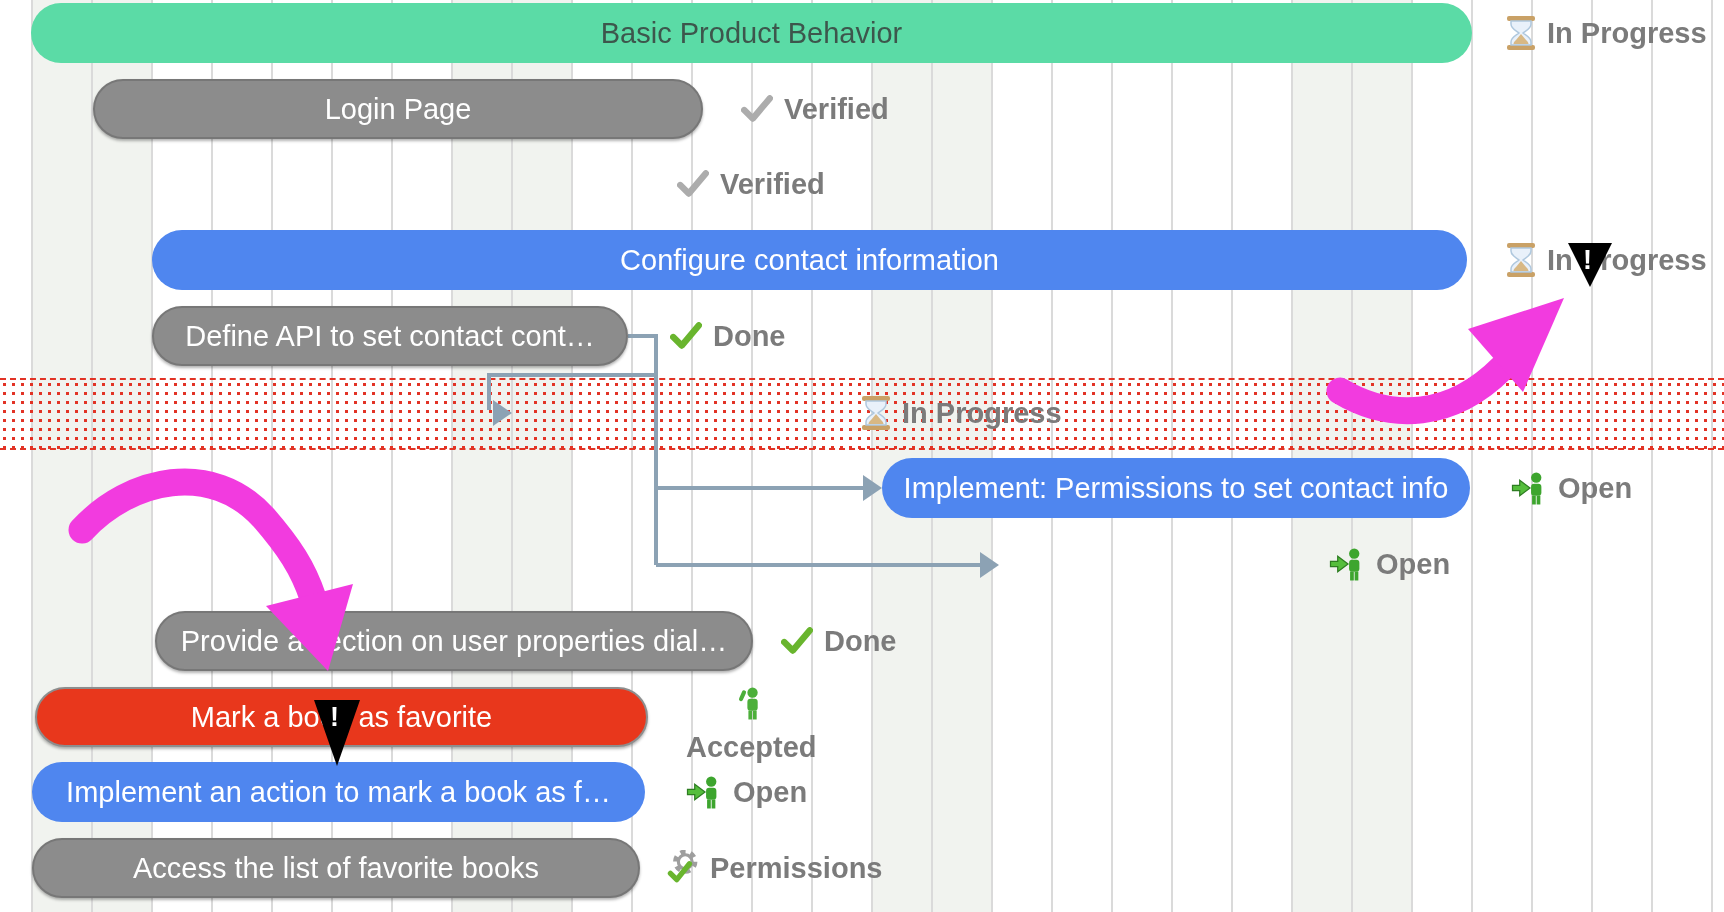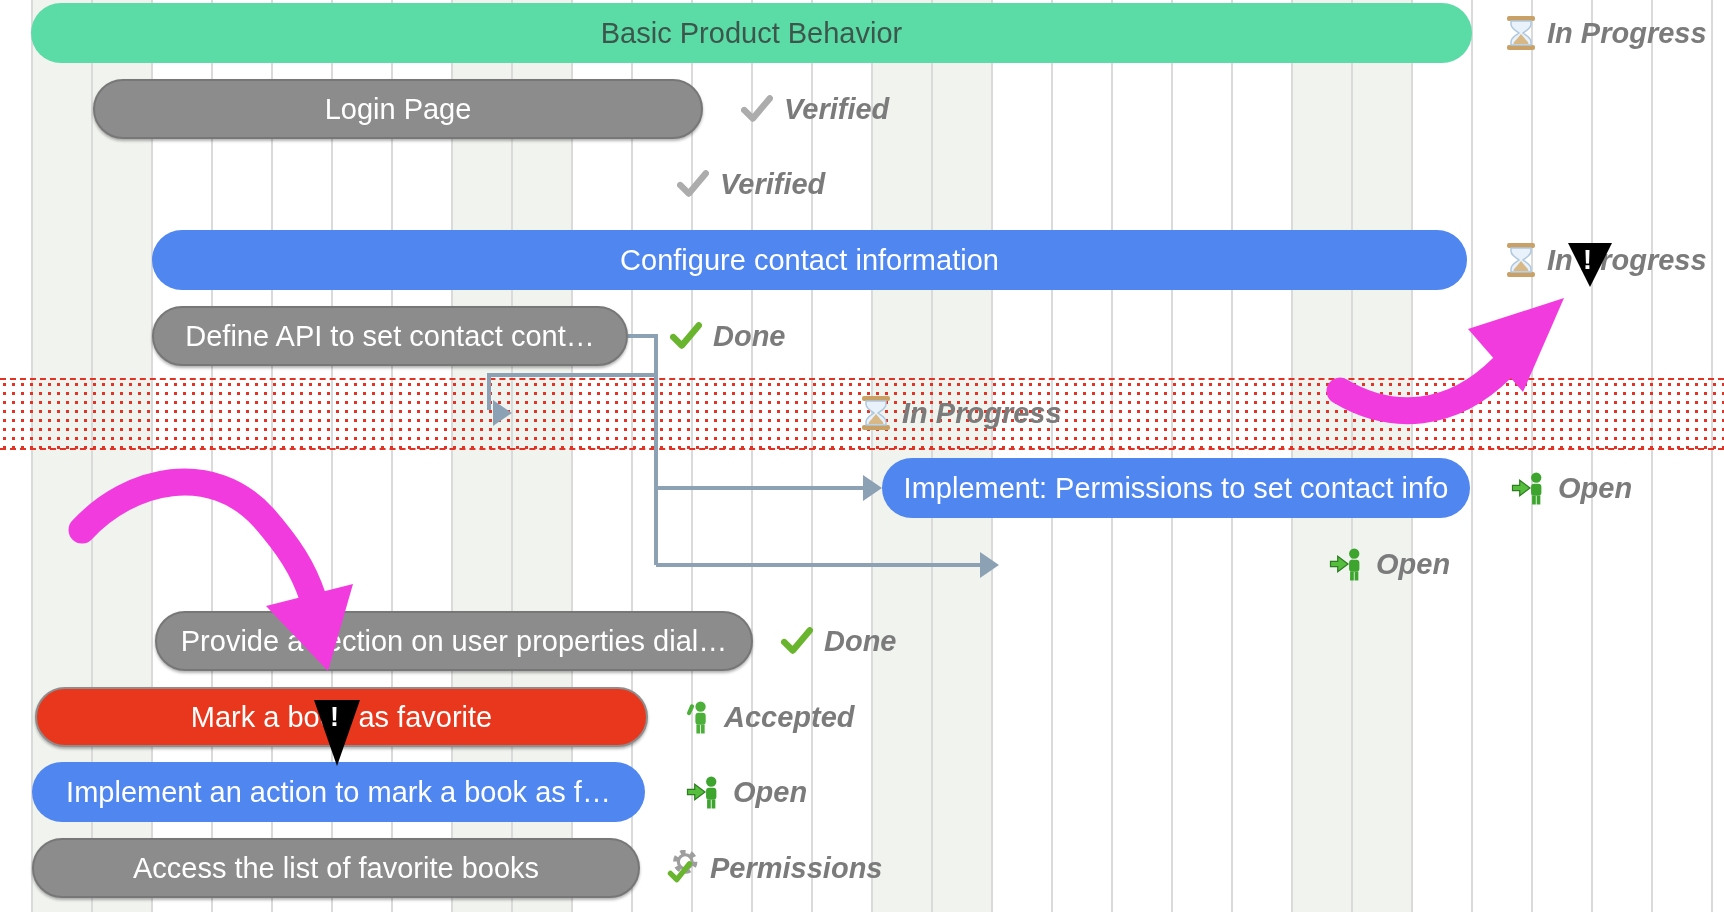--- a/index.html
+++ b/index.html
@@ -27,21 +27,21 @@
     display:flex;align-items:center;justify-content:center;
     color:#fff;font-size:29px;white-space:nowrap;overflow:hidden;
     box-sizing:border-box;padding:8px 20px;cursor:pointer;
   }
   .bar.gray{background:var(--gray_bar);border:2px solid #777;box-shadow:0 2px 3px rgba(0,0,0,.3);}
   .bar.blue{background:var(--blue_bar);}
   .bar.green{background:var(--green_bar);color:#3D564C;}
   .bar.red{background:var(--red_bar);border:2px solid #8d8d8d;box-shadow:0 2px 3px rgba(0,0,0,.3);}
   .status{
     position:absolute;height:60px;z-index:12;display:flex;align-items:center;gap:11px;
-    font-size:29px;font-weight:bold;color:var(--status_text);white-space:nowrap;font-style:italic;
+    font-size:29px;font-weight:bold;color:var(--status_text);white-space:nowrap;
   }
   .status .icon{display:flex;align-items:center;}
   .wtri{position:absolute;z-index:60;width:0;height:0;
     border-left:22px solid transparent;border-right:22px solid transparent;
     border-top:44px solid #000;}
   .wtri span{
     position:absolute;left:-7px;top:-42px;color:#fff;font-weight:bold;font-size:27px;
     font-family:"Liberation Sans", sans-serif;
   }
 </style>
@@ -188,21 +188,21 @@
       <span class="icon">
         <svg width="32" height="28" viewBox="0 0 30 26">
           <path d="M3 14 L11 22 L27 3" fill="none" stroke="#69B52E" stroke-width="6" stroke-linecap="round" stroke-linejoin="round"></path>
         </svg>
       </span>
       <span>Done</span>
     </div>
     <div class="bar red" style="left: 35px; top: 687px; width: 613px; text-align: right;">
       <span>Mark a book as favorite</span>
     </div>
-    <div class="status" style="left: 686px; top: 687px;">
+    <div class="status" style="left: 686px; top: 687px; flex-direction: column;">
       <span class="icon">
         <svg width="27" height="33" viewBox="0 0 26 32">
           <rect x="2.5" y="3" width="4" height="11" rx="2" fill="#4CAF3A" transform="rotate(24 4.5 8)"></rect>
           <circle cx="14" cy="5.5" r="5" fill="#4CAF3A"></circle>
           <rect x="9" y="11.5" width="10" height="11.5" rx="3" fill="#4CAF3A"></rect>
           <rect x="10" y="23" width="3.6" height="8.5" fill="#4CAF3A"></rect>
           <rect x="14.4" y="23" width="3.6" height="8.5" fill="#4CAF3A"></rect>
         </svg>
       </span>
       <span>Accepted</span>

